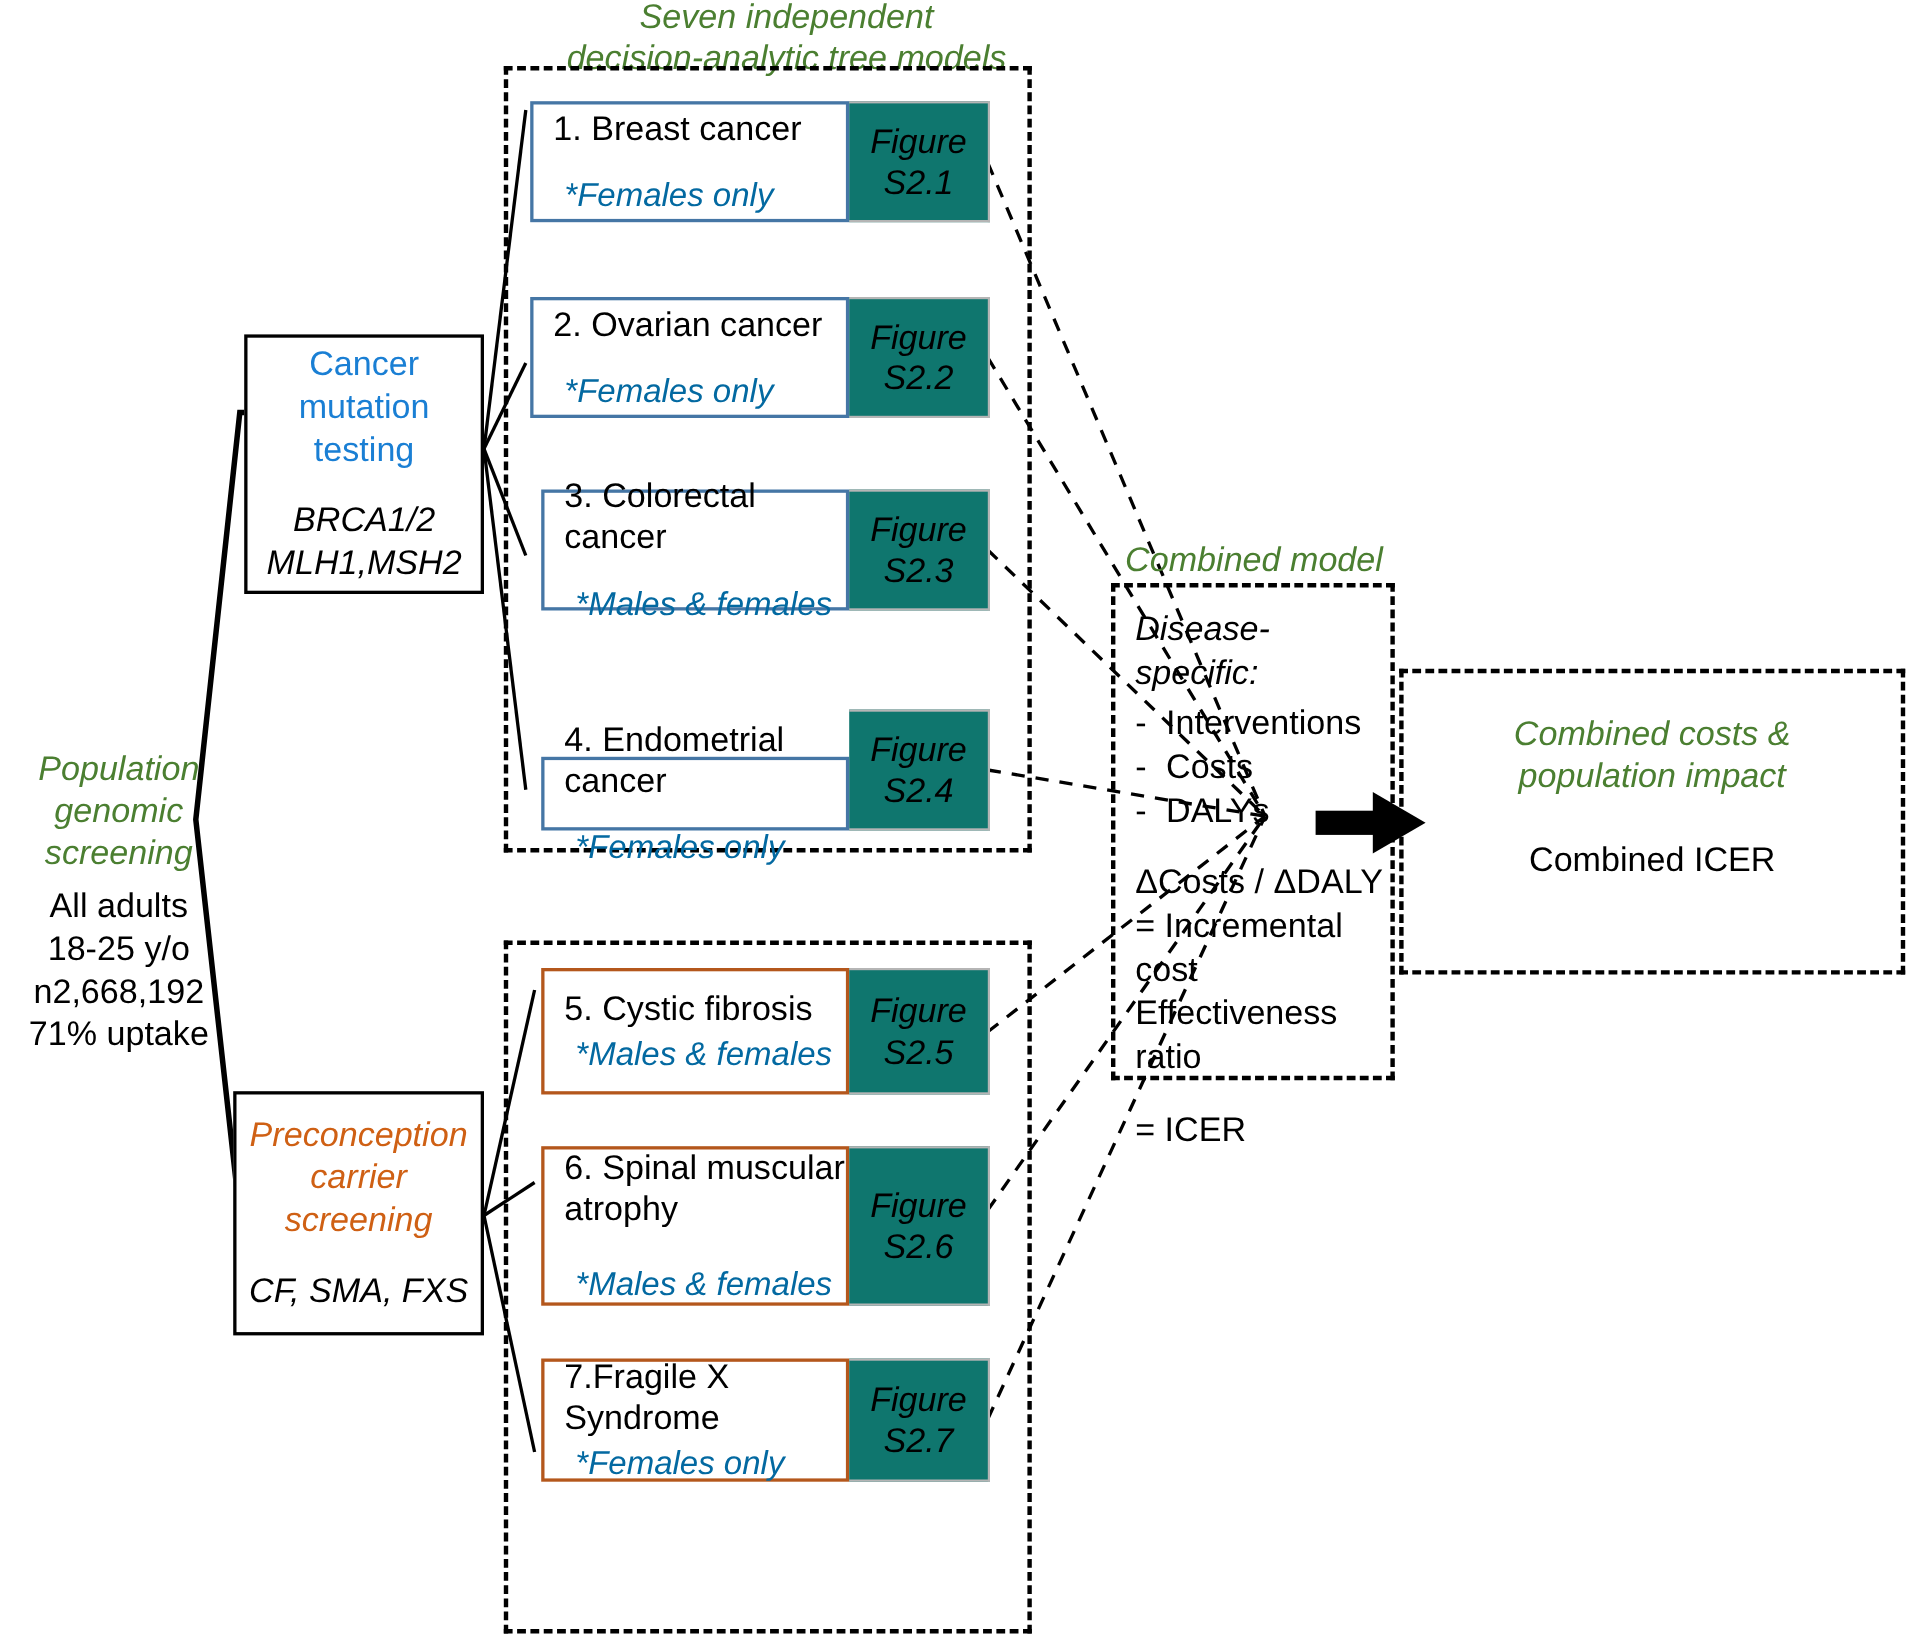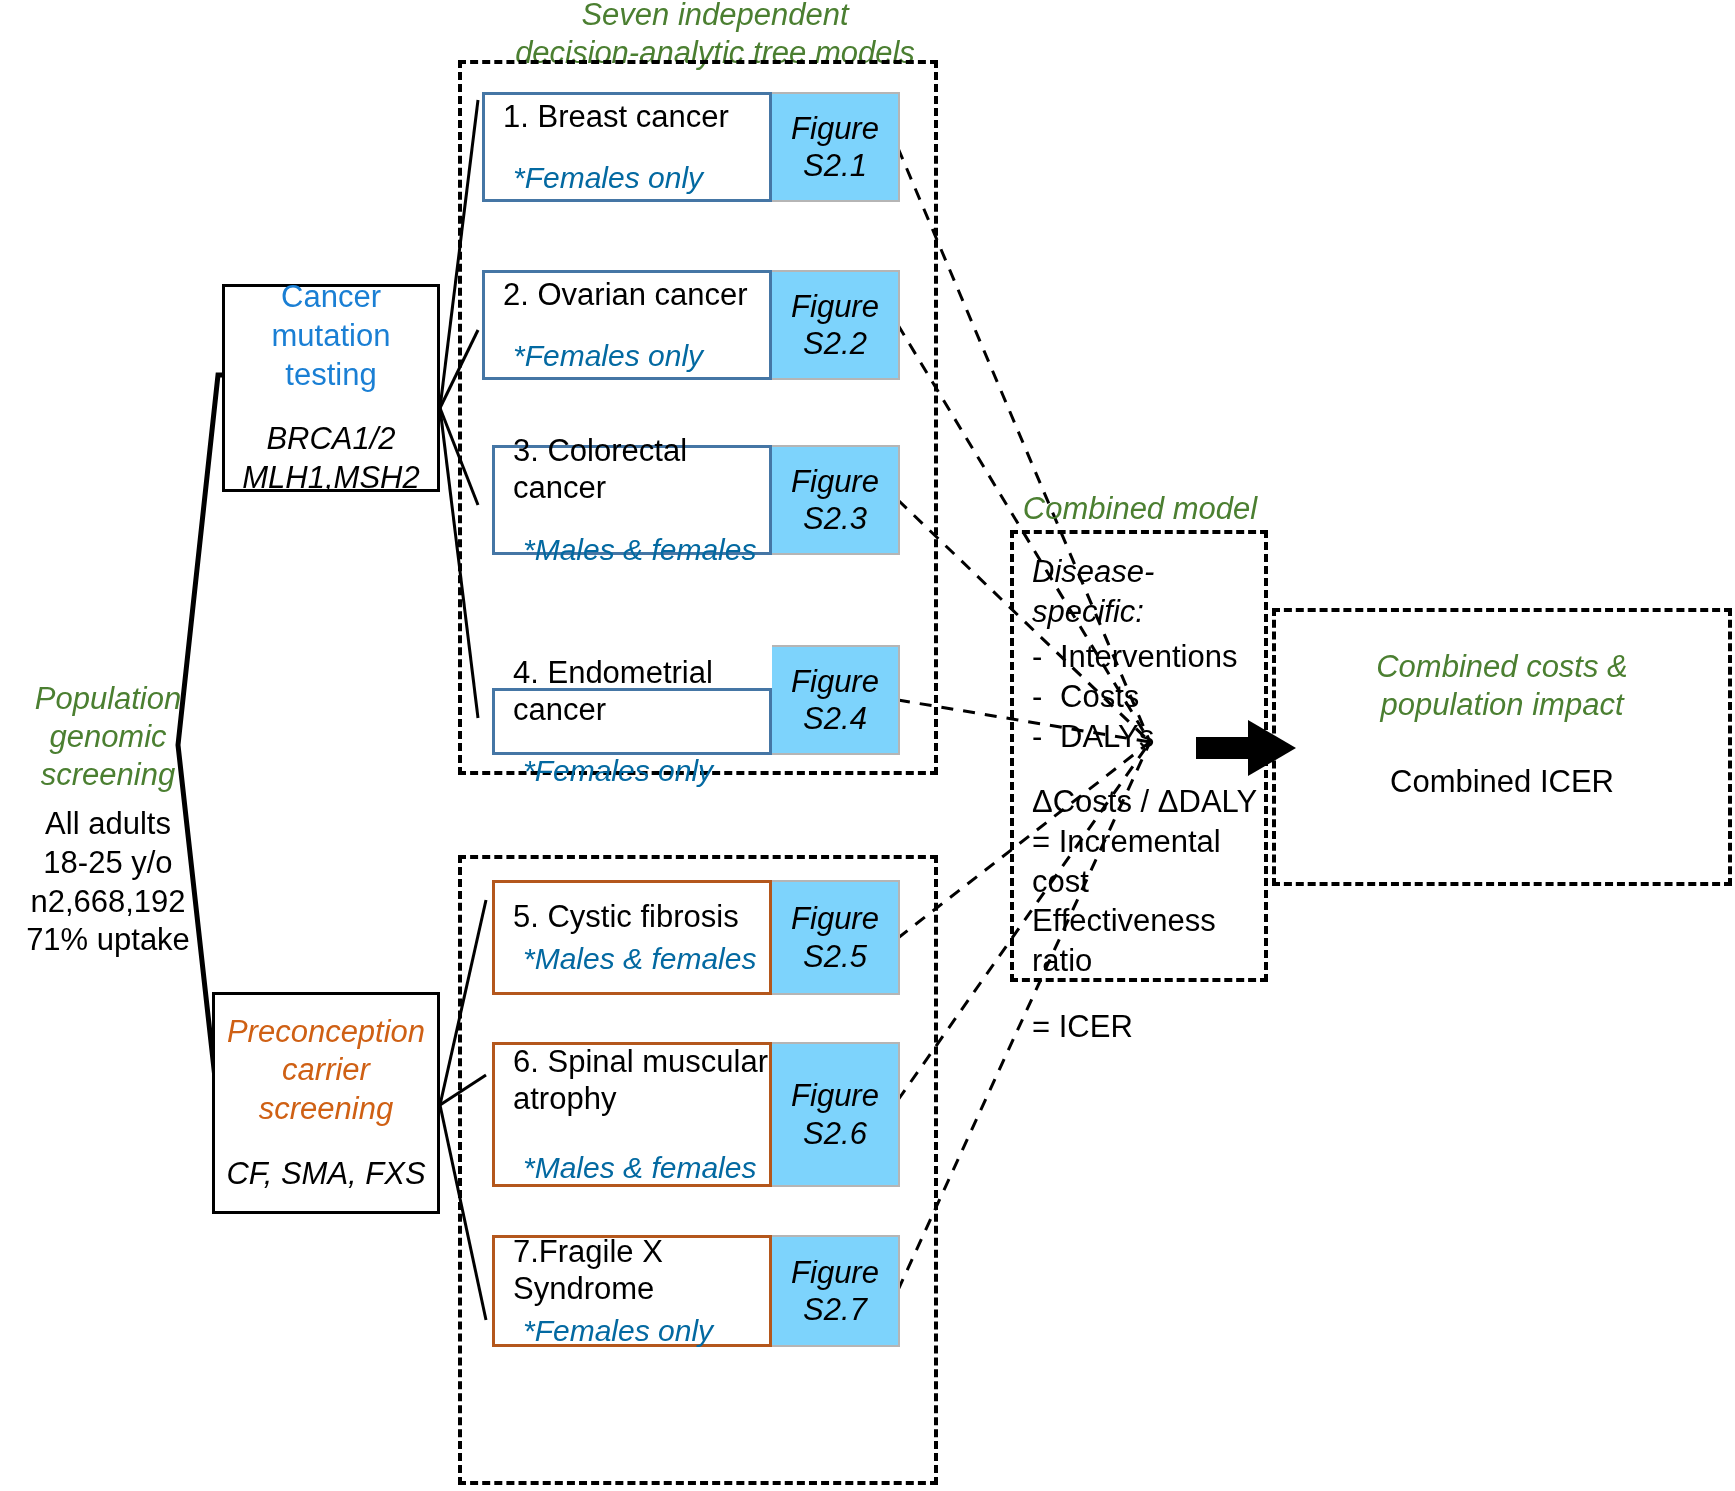--- a/index.html
+++ b/index.html
@@ -106,21 +106,21 @@
   .d-sex {
     font-size: 30px;
     font-style: italic;
     color: #0369a1;
     margin-top: 6px;
     padding-left: 10px;
   }
   .figbox {
     border: 2px solid #b5b5b5;
     border-left: none;
-    background: #7dd3fc;
+    background: #0f766e;
     display: flex;
     align-items: center;
     justify-content: center;
     font-style: italic;
     font-size: 31px;
     line-height: 1.2;
     text-align: center;
     white-space: pre-line;
     box-sizing: border-box;
   }
@@ -197,21 +197,21 @@
   <div class="abs dashgroup" style="left:458px; top:855px; width:480px; height:630px;"></div>
 
   <div class="abs pop-caption" style="left:-2px; top:680px; width:220px;">Population
 genomic
 screening</div>
   <div class="abs pop-detail" style="left:-2px; top:805px; width:220px;">All adults
 18-25 y/o
 n2,668,192
 71% uptake</div>
 
-  <div class="abs srcbox" style="left:222px; top:284px; width:218px; height:208px;">
+  <div class="abs srcbox" style="left:222px; top:304px; width:218px; height:236px;">
     <div class="src-title blue-text">Cancer
 mutation
 testing</div>
     <div class="src-genes">BRCA1/2
 MLH1,MSH2</div>
   </div>
 
   <div class="abs srcbox" style="left:212px; top:992px; width:228px; height:222px;">
     <div class="src-title orange-text">Preconception
 carrier

